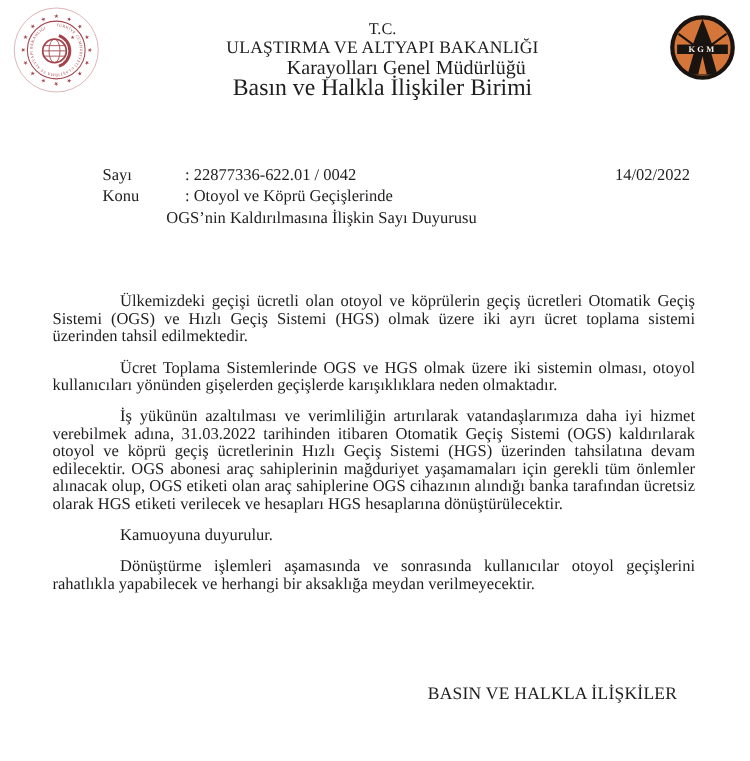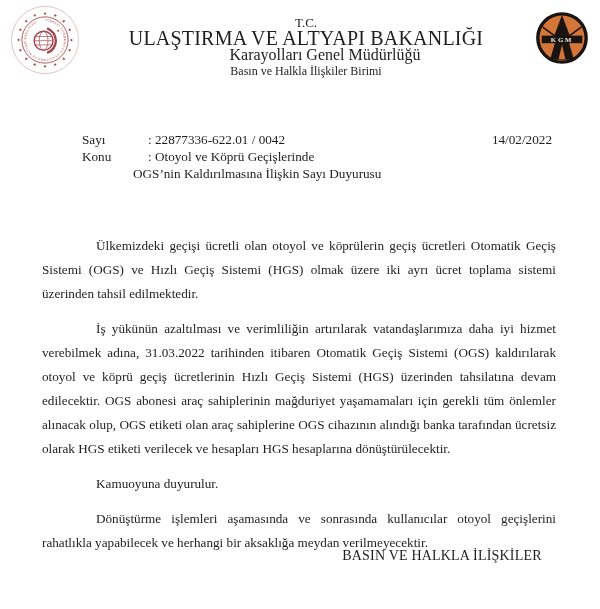--- a/index.html
+++ b/index.html
@@ -4,34 +4,34 @@
 <style>
   html,body{margin:0;padding:0;}
   body{background:#ffffff;}
   .page{
     position:relative;width:600px;height:609px;background:#ffffff;overflow:hidden;
     font-family:"Liberation Serif", serif;color:#1f1d1d;
   }
   
   .hdr-text{position:absolute;top:15px;left:12px;right:0;text-align:center;}
   .hdr-tc{font-size:13px;line-height:15px;}
-  .hdr-ministry{font-size:20px;line-height:17px;letter-spacing:.2px;}
+  .hdr-ministry{font-size:14px;line-height:17px;letter-spacing:.2px;}
   .hdr-dir{font-size:16px;line-height:16px;padding-left:38px;}
-  .hdr-unit{font-size:12px;line-height:16px;}
+  .hdr-unit{font-size:19px;line-height:16px;}
   .emblem{position:absolute;left:10px;top:5px;}
   .kgm{position:absolute;left:536px;top:12px;}
   
   .meta{position:absolute;top:131px;left:62px;right:44px;font-size:13.2px;line-height:17px;}
   .meta-row{display:flex;margin-left:20px;}
   .meta-label{width:66px;flex:0 0 66px;}
   .meta-cont{margin-left:71px;}
   .meta-date{position:absolute;top:0;right:4px;text-align:center;}
   
   .bodytext{position:absolute;top:234px;left:42px;width:514px;
-    font-size:13.2px;line-height:24px;text-align:justify;}
+    font-size:13.2px;line-height:14px;text-align:justify;}
   .bodytext p{margin:0 0 11px;text-indent:54px;}
   
   .signature{position:absolute;top:545px;left:332px;width:220px;text-align:center;
     font-weight:normal;font-size:14px;line-height:22px;letter-spacing:.2px;}
   svg text{font-family:"Liberation Serif", serif;}
 </style>
 </head>
 <body>
 
 <div class="page">
@@ -98,20 +98,21 @@
     <div class="meta-row">
       <span class="meta-label">Konu</span>
       <span>: Otoyol ve Köprü Geçişlerinde</span>
     </div>
     <div class="meta-cont">OGS’nin Kaldırılmasına İlişkin Sayı Duyurusu</div>
     <div class="meta-date">14/02/2022</div>
   </div>
 
   <div class="bodytext">
     <p>Ülkemizdeki geçişi ücretli olan otoyol ve köprülerin geçiş ücretleri Otomatik Geçiş Sistemi (OGS) ve Hızlı Geçiş Sistemi (HGS) olmak üzere iki ayrı ücret toplama sistemi üzerinden tahsil edilmektedir.</p>
+    <p>Ücret Toplama Sistemlerinde OGS ve HGS olmak üzere iki sistemin olması, otoyol kullanıcıları yönünden gişelerden geçişlerde karışıklıklara neden olmaktadır.</p>
     <p>İş yükünün azaltılması ve verimliliğin artırılarak vatandaşlarımıza daha iyi hizmet verebilmek adına, 31.03.2022 tarihinden itibaren Otomatik Geçiş Sistemi (OGS) kaldırılarak otoyol ve köprü geçiş ücretlerinin Hızlı Geçiş Sistemi (HGS) üzerinden tahsilatına devam edilecektir. OGS abonesi araç sahiplerinin mağduriyet yaşamamaları için gerekli tüm önlemler alınacak olup, OGS etiketi olan araç sahiplerine OGS cihazının alındığı banka tarafından ücretsiz olarak HGS etiketi verilecek ve hesapları HGS hesaplarına dönüştürülecektir.</p>
     <p>Kamuoyuna duyurulur.</p>
     <p>Dönüştürme işlemleri aşamasında ve sonrasında kullanıcılar otoyol geçişlerini rahatlıkla yapabilecek ve herhangi bir aksaklığa meydan verilmeyecektir.</p>
   </div>
 
   <div class="signature">
     <div>BASIN VE HALKLA İLİŞKİLER</div>
   </div>
 
 </div>

